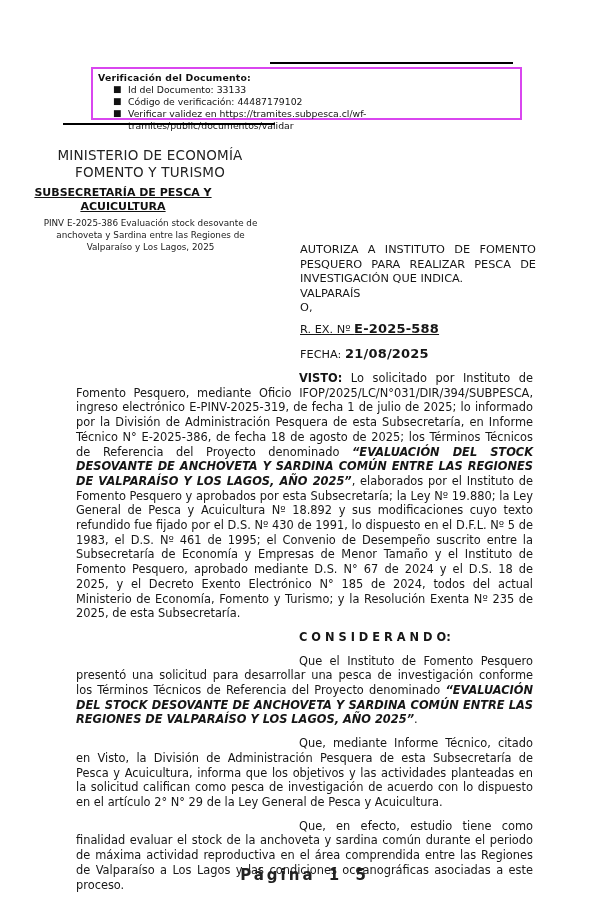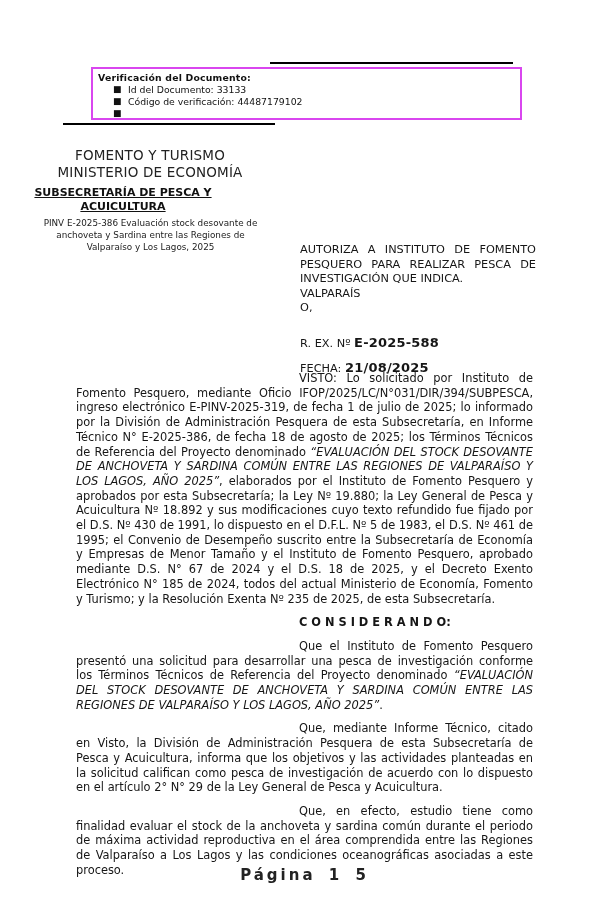--- a/index.html
+++ b/index.html
@@ -38,32 +38,32 @@
   }
 
   
   .header-right {
     position:absolute; left:300px; top:243px; width:236px;
     font-size:11.3px; line-height:14.6px; color:#161616;
   }
   .subject { text-align:justify; }
   .city1 { text-align:left; }
   .city2 { text-align:left; }
-  .rex { margin-top:20px; }
+  .rex { margin-top:6px;text-decoration:underline; }
   .fecha { margin-top:9px; }
   .bignum { font-weight:bold; font-size:13px; letter-spacing:0.2px; }
 
   
   .doc-body {
     position:absolute; left:76px; top:371px; width:457px;
     font-size:11.4px; line-height:14.7px; text-align:justify; color:#161616;
   }
   .para { margin:0 0 9px 0; text-indent:223px; }
-  .b { font-weight:normal;margin-top:24px; }
-  .bi { font-weight:normal; font-style:italic; }
+  .b { font-weight:bold;margin-top:24px; }
+  .bi { font-weight:bold; font-style:italic; }
   .considerando { font-weight:bold; margin:6px 0 9px 0; }
 
   
   .footer {
     position:absolute; left:76px; top:866px; width:457px; text-align:center;
     font-size:15px; color:#222; letter-spacing:3px; word-spacing:5px;font-weight:bold;
   }
 </style>
 </head>
 <body>
@@ -72,29 +72,29 @@
 
   <div class="verify-box">
     <div class="vb-title">Verificación del Documento:</div>
     <div class="vb-item">
       <span class="bullet">■</span><span>Id del Documento: 33133</span>
     </div>
     <div class="vb-item">
       <span class="bullet">■</span><span>Código de verificación: 44487179102</span>
     </div>
     <div class="vb-item">
-      <span class="bullet">■</span>
+      <span class="bullet">■</span><span>Verificar validez en https://tramites.subpesca.cl/wf-tramites/public/documentos/validar</span>
     </div>
   </div>
   <div class="artifact artifact-top"></div>
   <div class="artifact artifact-bottom"></div>
 
   <div class="ministry">
+    <div>MINISTERIO DE ECONOMÍA</div>
     <div>FOMENTO Y TURISMO</div>
-    <div>MINISTERIO DE ECONOMÍA</div>
   </div>
   <div class="subsecretaria">SUBSECRETARÍA DE PESCA Y ACUICULTURA</div>
   <div class="project-ref">PINV E-2025-386 Evaluación stock desovante de anchoveta y Sardina entre las Regiones de Valparaíso y Los Lagos, 2025</div>
 
   <div class="header-right">
     <div class="subject">AUTORIZA A INSTITUTO DE FOMENTO PESQUERO PARA REALIZAR PESCA DE INVESTIGACIÓN QUE INDICA.</div>
     <div class="city1">VALPARAÍS</div>
     <div class="city2">O,</div>
     <div class="rex">
       <span>R. EX. Nº </span><span class="bignum">E-2025-588</span>

